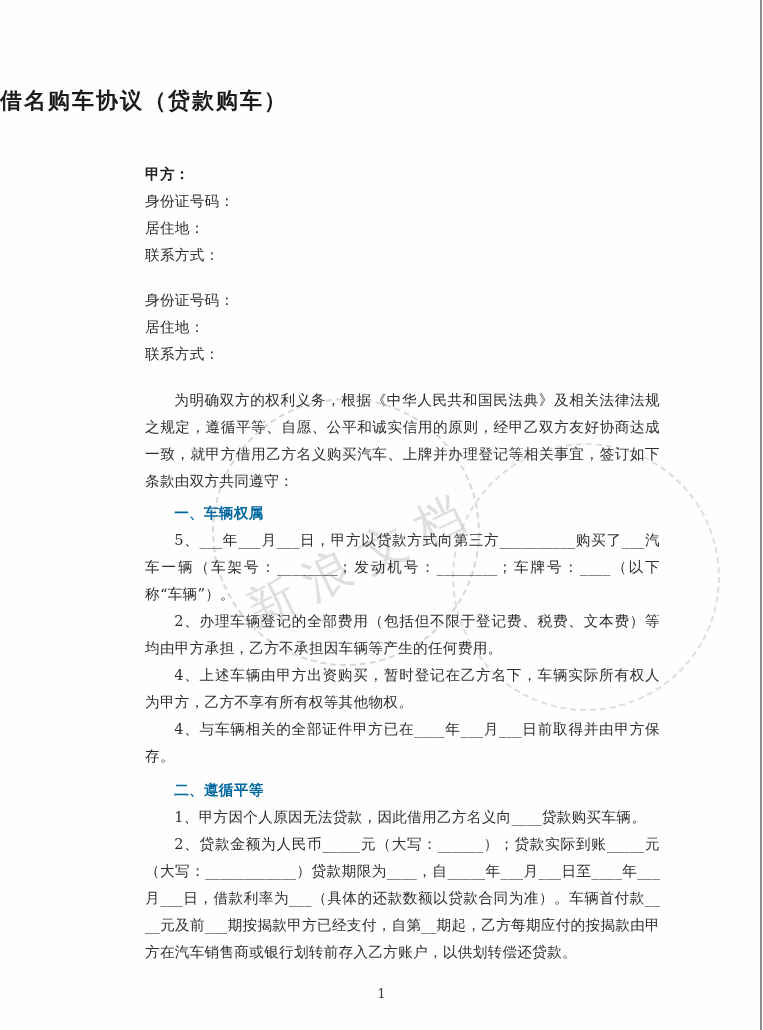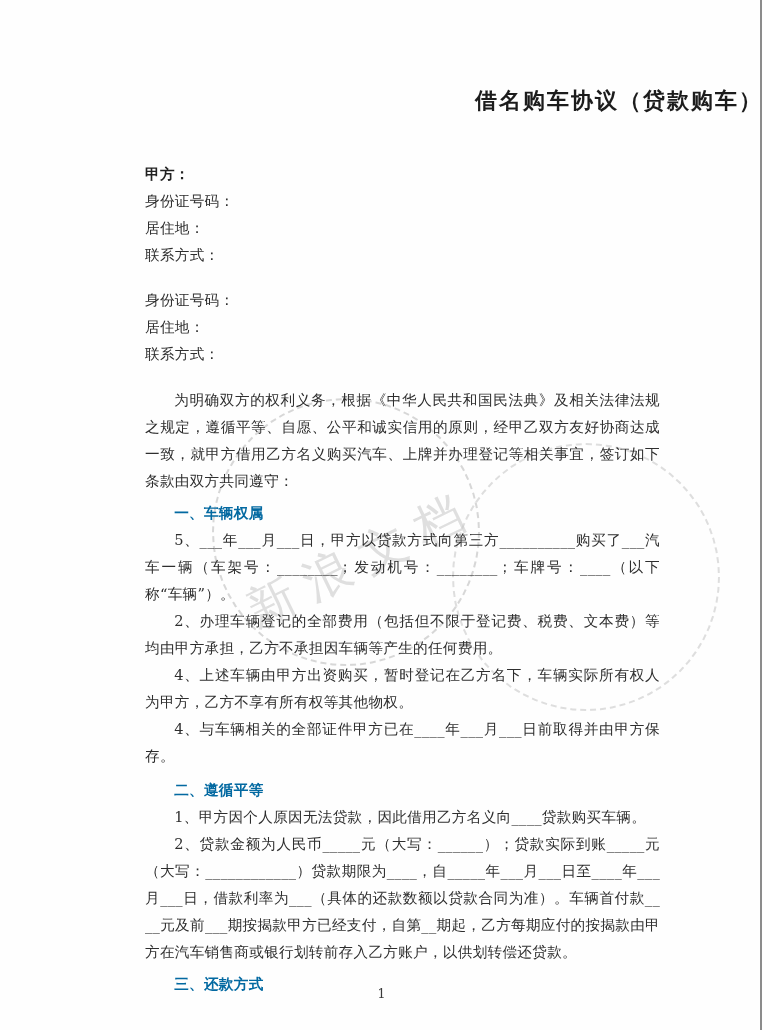--- a/index.html
+++ b/index.html
@@ -50,21 +50,21 @@
     opacity: 0.55;
     white-space: nowrap;
     font-family: "DejaVu Serif", serif;
   }
 
   
   .doc-title {
     position: relative;
     z-index: 1;
     margin: 86px 0 0 0;
-    text-align: right;
+    text-align: left;
     font-size: 22px;
     font-weight: bold;
     letter-spacing: 2px;
     color: #1c1c1c;
     line-height: 28px;
   }
   .content {
     position: absolute;
     left: 145px;
     top: 126px;   
@@ -141,20 +141,19 @@
     <h2 class="sec-heading sec-1">一、车辆权属</h2>
     <p class="para">5、___年___月___日，甲方以贷款方式向第三方__________购买了___汽车一辆（车架号：________；发动机号：________；车牌号：____（以下称“车辆”）。</p>
     <p class="para">2、办理车辆登记的全部费用（包括但不限于登记费、税费、文本费）等均由甲方承担，乙方不承担因车辆等产生的任何费用。</p>
     <p class="para">4、上述车辆由甲方出资购买，暂时登记在乙方名下，车辆实际所有权人为甲方，乙方不享有所有权等其他物权。</p>
     <p class="para">4、与车辆相关的全部证件甲方已在____年___月___日前取得并由甲方保存。</p>
 
     <h2 class="sec-heading sec-2">二、遵循平等</h2>
     <p class="para">1、甲方因个人原因无法贷款，因此借用乙方名义向____贷款购买车辆。</p>
     <p class="para">2、贷款金额为人民币_____元（大写：______）；贷款实际到账_____元（大写：____________）贷款期限为____，自_____年___月___日至____年___月___日，借款利率为___（具体的还款数额以贷款合同为准）。车辆首付款____元及前___期按揭款甲方已经支付，自第__期起，乙方每期应付的按揭款由甲方在汽车销售商或银行划转前存入乙方账户，以供划转偿还贷款。</p>
 
-    <h2 class="sec-heading sec-3">三、还款方式</h2>
 
   </div>
 
   <div class="page-number">1</div>
 
   <div class="right-edge"></div>
 </div>
 
 </body></html>

